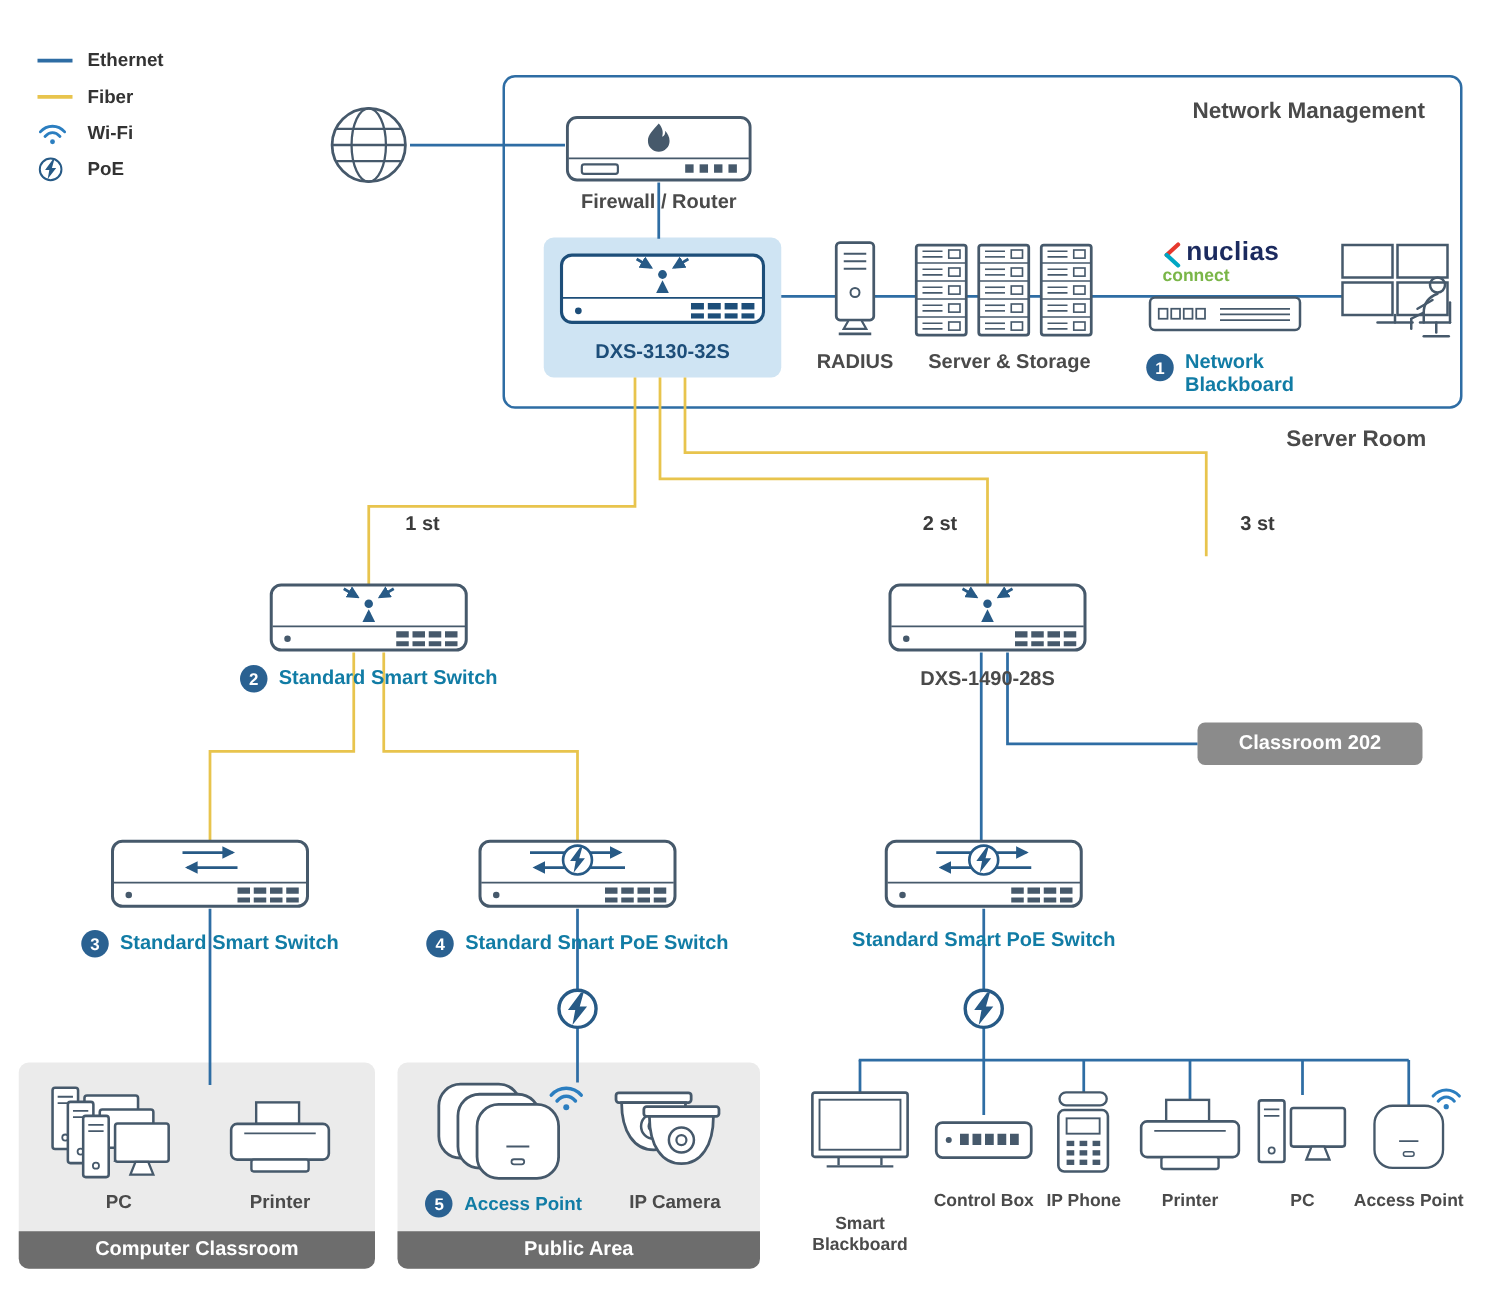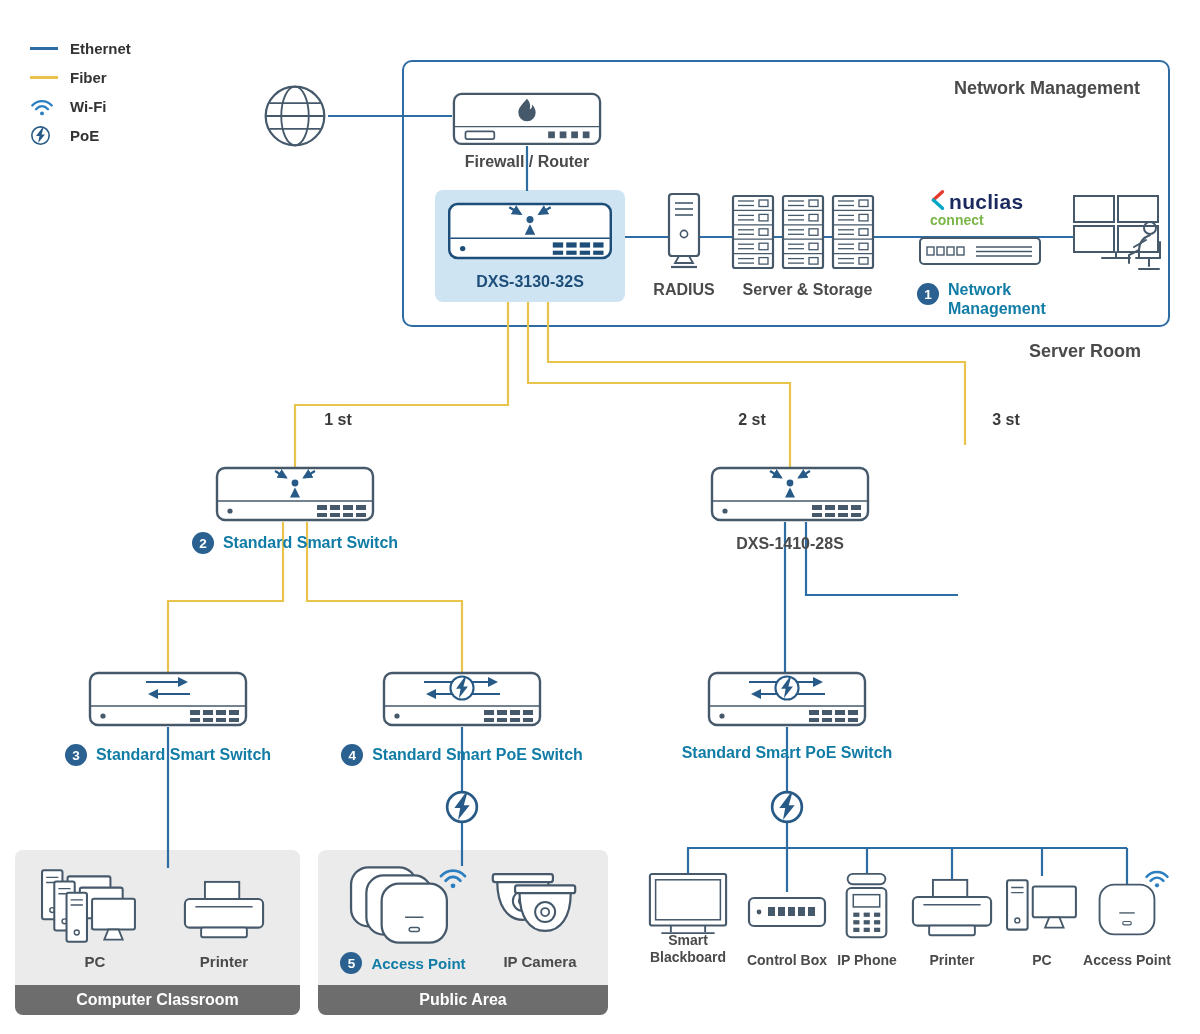--- a/index.html
+++ b/index.html
@@ -38,21 +38,21 @@
   #wires path{fill:none;stroke-width:2.2px;}
   #wires path.e{stroke:var(--ethernet,#2e6da4);}
   #wires path.f{stroke:var(--fiber,#e8c44d);}
 
   
   .num-badge{width:22px;height:22px;min-width:22px;border-radius:50%;background:var(--badge-bg,#2a6191);color:#fff;font-size:13.5px;font-weight:bold;display:flex;align-items:center;justify-content:center;}
   .label-row{display:flex;align-items:center;justify-content:center;gap:9px;}
 
   
   #nuclias{left:930px;top:190px;width:106px;}
-  .nuclias-row{display:flex;align-items:flex-start;gap:4px;}
+  .nuclias-row{display:flex;align-items:flex-end;gap:4px;}
   .nuclias-brand{font-size:21px;font-weight:bold;color:var(--nuclias-navy,#1b2a5e);letter-spacing:.3px;}
   .nuclias-sub{font-size:14px;font-weight:bold;color:var(--nuclias-green,#7ab648);text-align:left;margin-top:-2px;padding-right:2px;}
 </style>
 </head>
 <body>
 
 <svg width="0" height="0" style="position:absolute" aria-hidden="true">
   <defs>
     <marker id="arrh" viewBox="0 0 10 10" refX="8" refY="5" markerWidth="4.6" markerHeight="4.6" orient="auto">
       <path d="M0,0 L10,5 L0,10 Z" style="fill:var(--icon-accent,#275a86)"></path>
@@ -319,20 +319,21 @@
     <div id="nm-title" class="big-title">Network Management</div>
   </div>
   <div id="core-panel" class="abs"></div>
 
   <div id="area-cc" class="area" style="left:15px;top:850px;width:285px;height:165px;">
     <div class="area-bar">Computer Classroom</div>
   </div>
   <div id="area-pa" class="area" style="left:318px;top:850px;width:290px;height:165px;">
     <div class="area-bar">Public Area</div>
   </div>
+  <div id="c202-badge" class="abs">Classroom 202</div>
 
   <svg id="wires" width="1200" height="1034">
     <g>
       <path class="e" d="M328,116 H452"></path>
       <path class="e" d="M527,146 V191"></path>
       <path class="e" d="M625,237 H1078"></path>
       <path class="e" d="M785,522 V673"></path>
       <path class="e" d="M806,522 V595 H958"></path>
       <path class="e" d="M168,727 V868"></path>
       <path class="e" d="M462,727 V866"></path>
@@ -425,21 +426,21 @@
     </div>
     <div class="nuclias-sub">connect</div>
   </div>
 
   <svg class="icon abs" style="left:918px;top:236px;" width="124" height="30" viewBox="0 0 124 30">
       <use href="#sym-ctrl"></use>
     </svg>
   <div class="num-badge abs" style="left:917px;top:283px;">1</div>
   <div class="abs teal" style="left:948px;top:280px;width:110px;line-height:19px;">
     <div>Network</div>
-    <div>Management</div>
+    <div>Blackboard</div>
   </div>
 
   <svg class="icon abs" style="left:1072px;top:192px;" width="100" height="86" viewBox="0 0 100 86">
       <use href="#sym-operator"></use>
     </svg>
   <div class="abs big-title" style="left:1005px;top:341px;width:160px;text-align:center;">Server Room</div>
 
   <div class="abs floor" style="left:308px;top:411px;width:60px;">1 st</div>
   <div class="abs floor" style="left:722px;top:411px;width:60px;">2 st</div>
   <div class="abs floor" style="left:976px;top:411px;width:60px;">3 st</div>
@@ -448,21 +449,21 @@
       <use href="#sym-sw-hub"></use>
     </svg>
   <div class="abs label-row" style="left:155px;top:532px;width:280px;">
     <span class="num-badge">2</span>
     <span class="teal">Standard Smart Switch</span>
   </div>
 
   <svg class="icon abs" style="left:710px;top:466px;" width="160" height="56" viewBox="0 0 160 56">
       <use href="#sym-sw-hub"></use>
     </svg>
-  <div class="abs dlabel" style="left:710px;top:534px;width:160px;">DXS-1410-28S</div>
+  <div class="abs dlabel" style="left:710px;top:534px;width:160px;">DXS-1490-28S</div>
 
   <svg class="icon abs" style="left:88px;top:671px;" width="160" height="56" viewBox="0 0 160 56">
       <use href="#sym-sw-std"></use>
     </svg>
   <div class="abs label-row" style="left:18px;top:744px;width:300px;">
     <span class="num-badge">3</span>
     <span class="teal">Standard Smart Switch</span>
   </div>
 
   <svg class="icon abs" style="left:382px;top:671px;" width="160" height="56" viewBox="0 0 160 56">
@@ -523,20 +524,20 @@
   <svg class="icon abs" style="left:1005px;top:874px;" width="74" height="64" viewBox="0 0 72 62">
       <use href="#sym-pc"></use>
     </svg>
   <svg class="icon abs" style="left:1097px;top:882px;" width="60" height="55" viewBox="0 0 70 64">
       <use href="#sym-ap"></use>
     </svg>
   <svg class="icon abs" style="left:1144px;top:868px;" width="26" height="21" viewBox="0 0 32 26">
       <use href="#sym-wifi"></use>
     </svg>
 
-  <div class="abs slabel" style="left:646px;top:932px;width:84px;">Smart Blackboard</div>
+  <div class="abs slabel" style="left:646px;top:970px;width:84px;">Smart Blackboard</div>
   <div class="abs slabel" style="left:733px;top:952px;width:108px;">Control Box</div>
   <div class="abs slabel" style="left:825px;top:952px;width:84px;">IP Phone</div>
   <div class="abs slabel" style="left:915px;top:952px;width:74px;">Printer</div>
   <div class="abs slabel" style="left:1005px;top:952px;width:74px;">PC</div>
   <div class="abs slabel" style="left:1080px;top:952px;width:94px;">Access Point</div>
 
 </div>
 
 </body></html>

